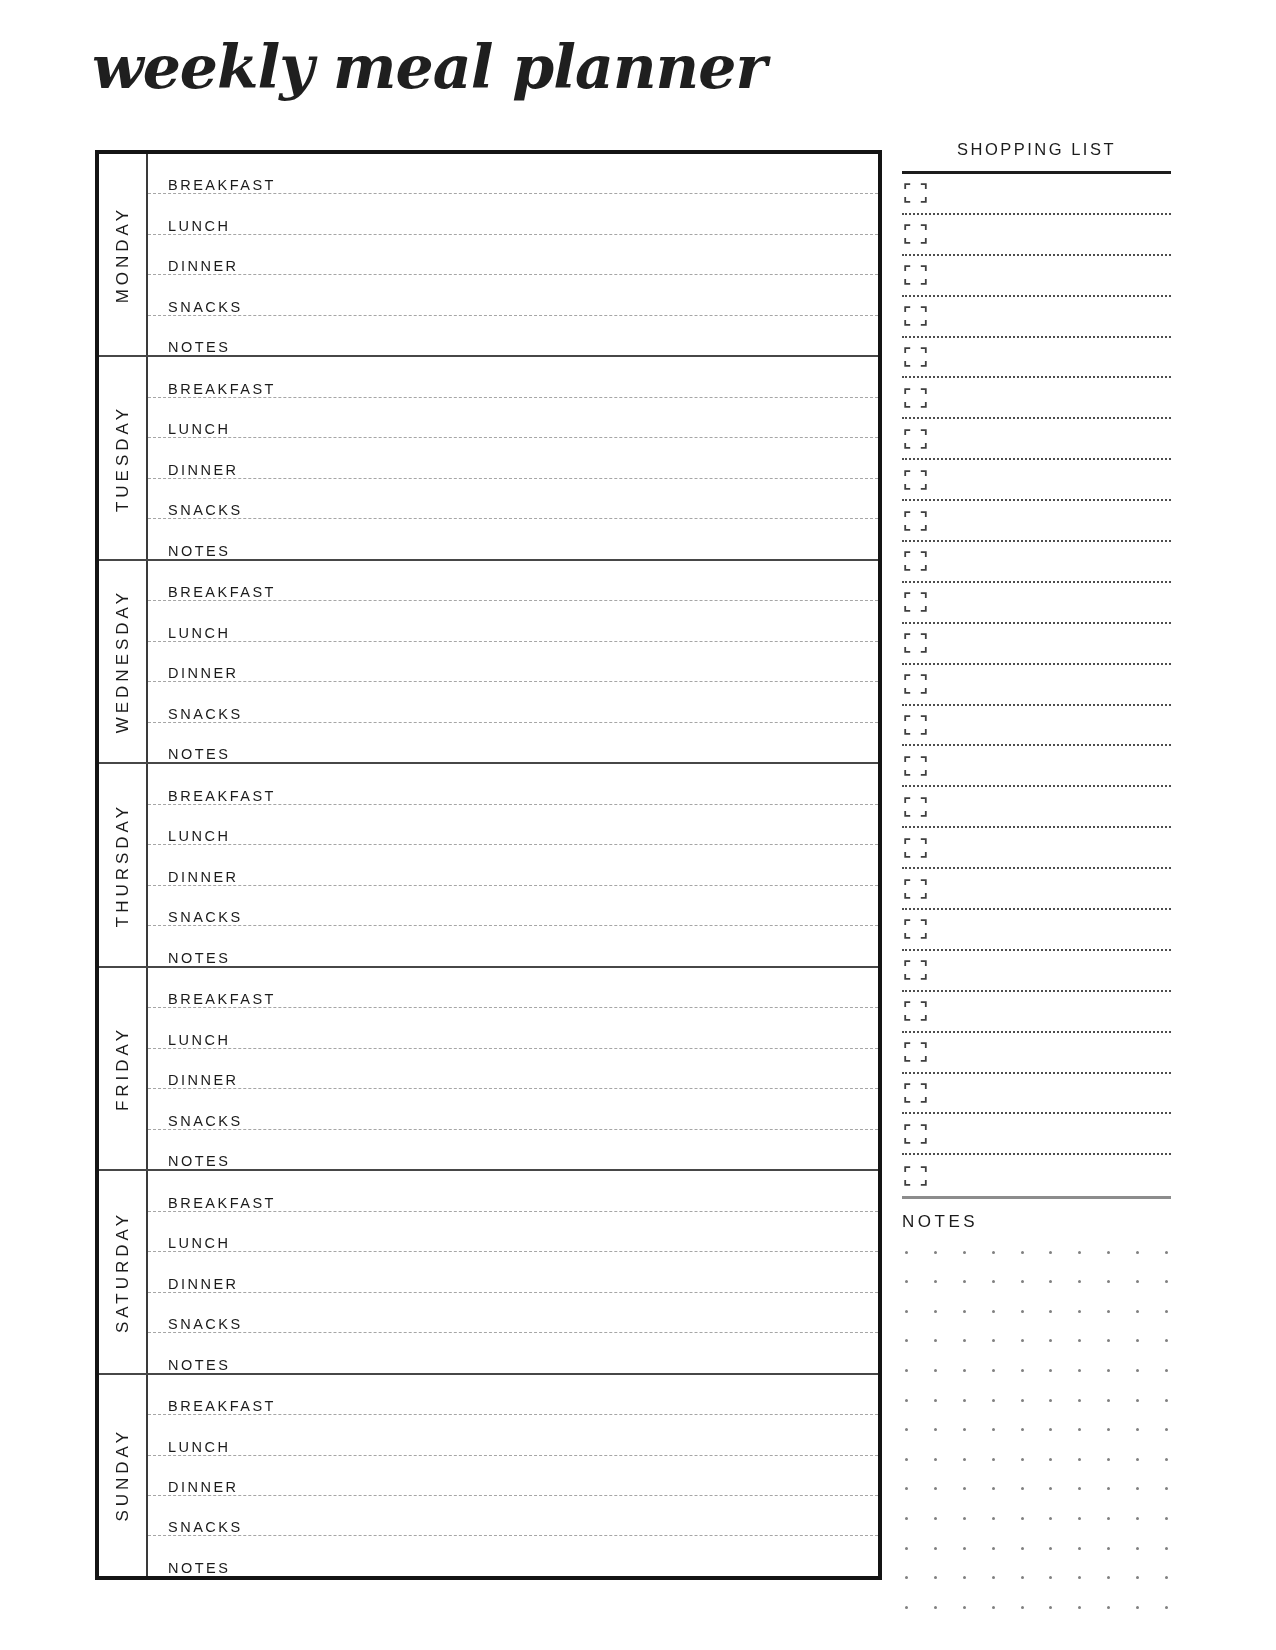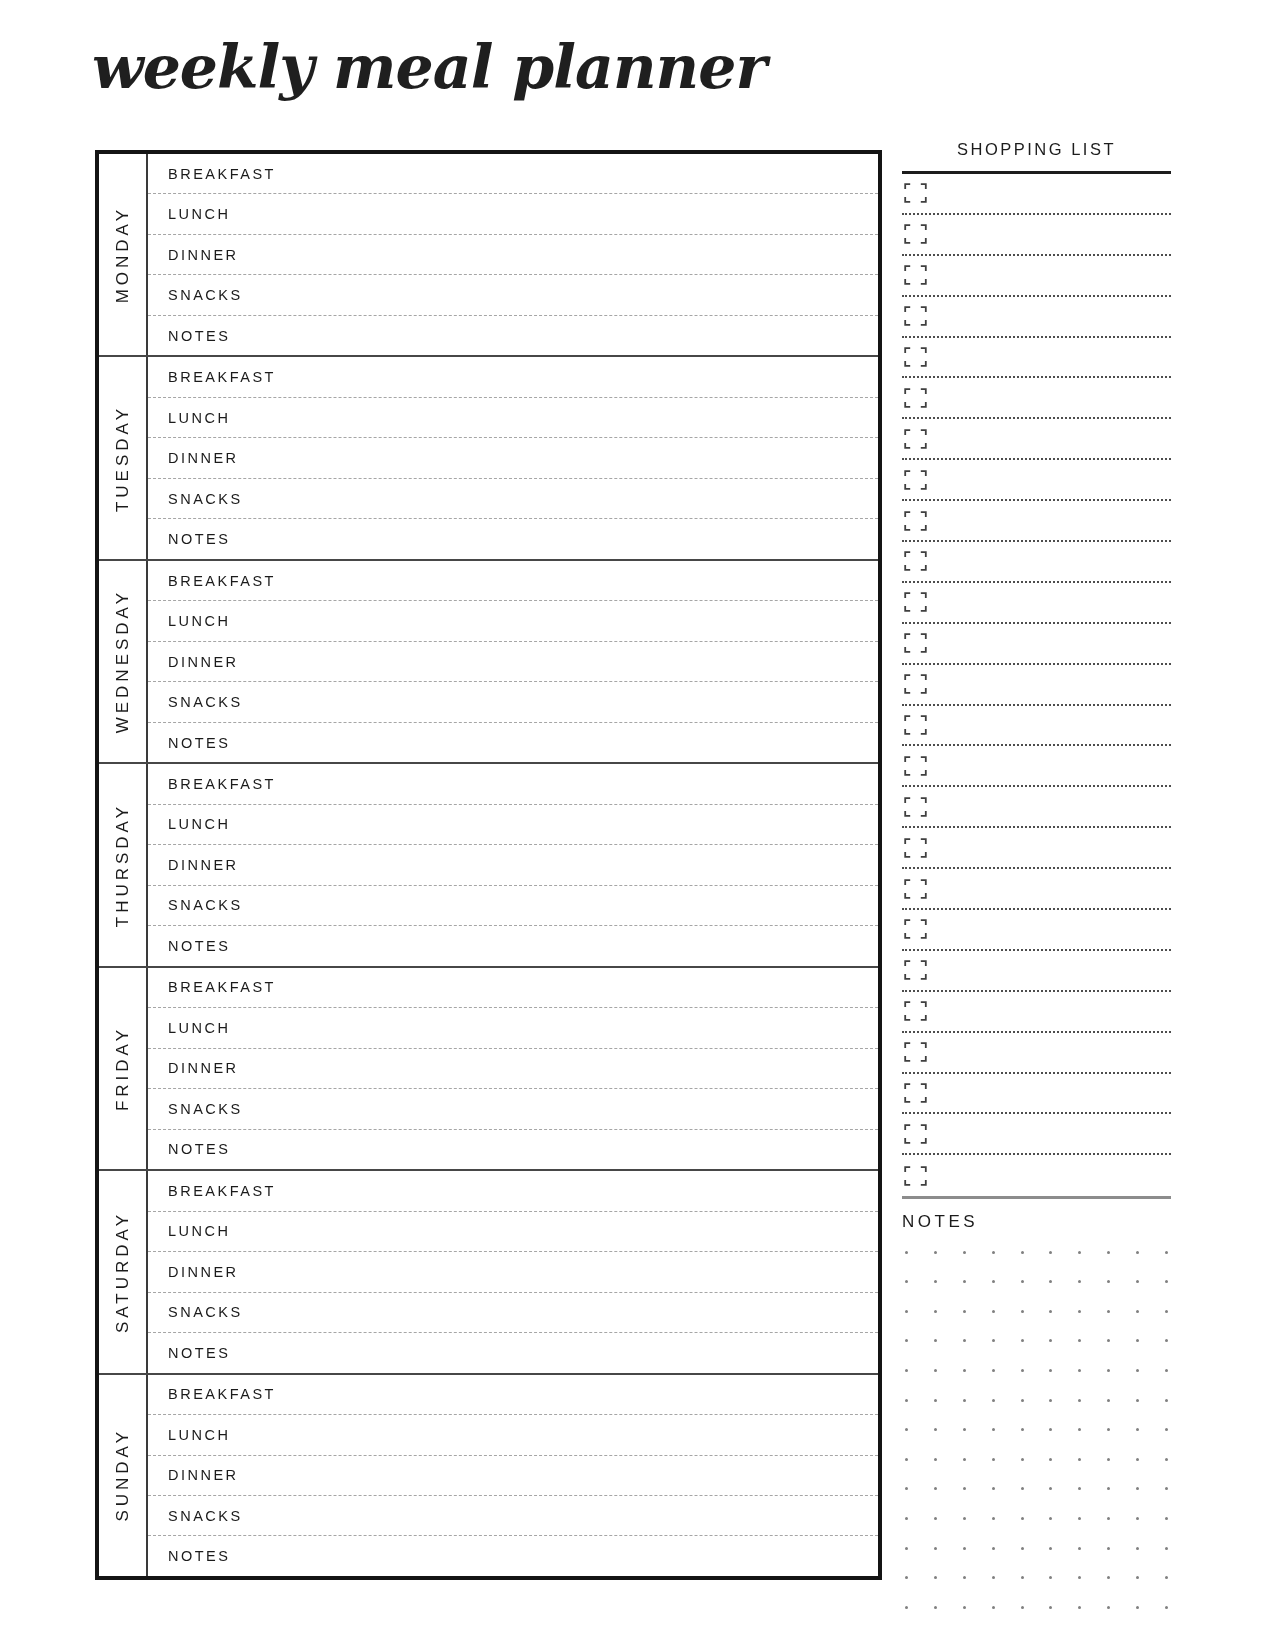--- a/index.html
+++ b/index.html
@@ -49,21 +49,21 @@
     display:flex;align-items:center;justify-content:center;
   }
   .day-label{
     writing-mode:vertical-rl;
     transform:rotate(180deg);
     font-size:17px;letter-spacing:4px;
     color:#1b1b1b;white-space:nowrap;
   }
   .meals-col{flex:1;display:flex;flex-direction:column;min-width:0;}
   .meal-row{
-    flex:1;display:flex;align-items:center;
+    flex:1;display:flex;align-items:flex-end;
     border-bottom:1.5px dashed var(--row-dash);
   }
   .meal-row:last-child{border-bottom:none;}
   .meal-label{
     flex:0 0 auto;
     padding-left:20px;
     font-size:14.5px;letter-spacing:2.5px;
     color:#1b1b1b;white-space:nowrap;
   }
   .meal-entry{flex:1;height:100%;}

